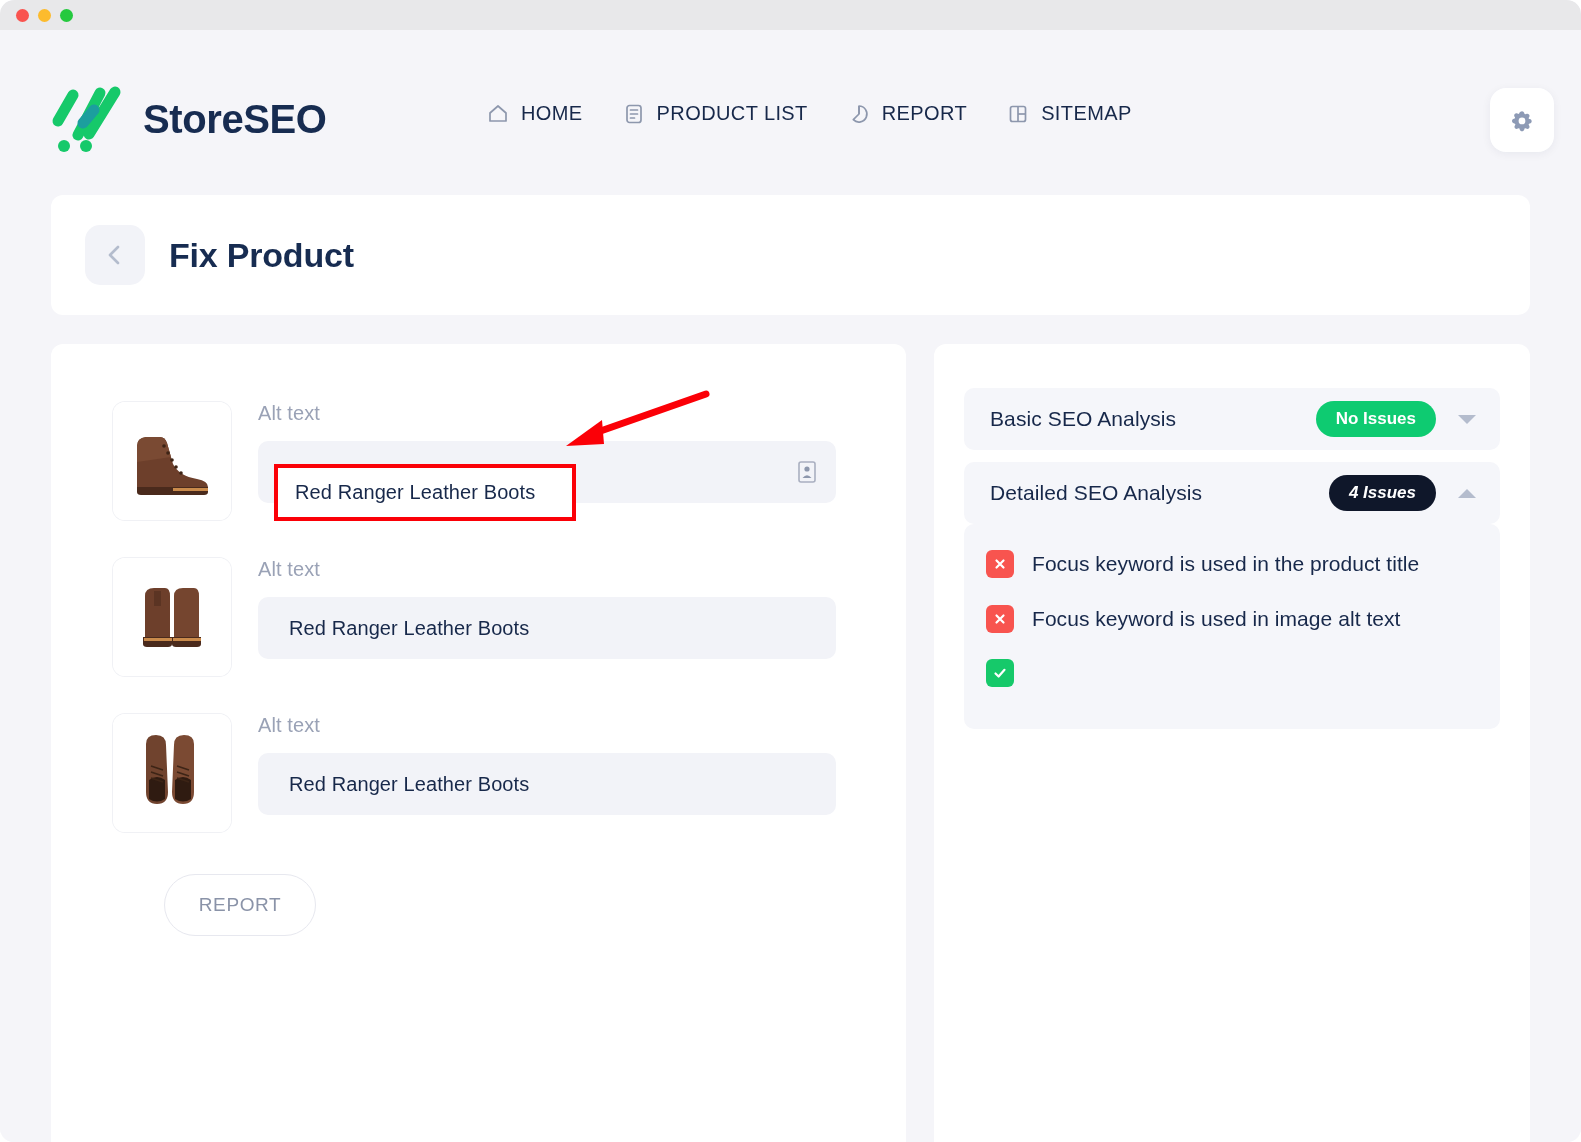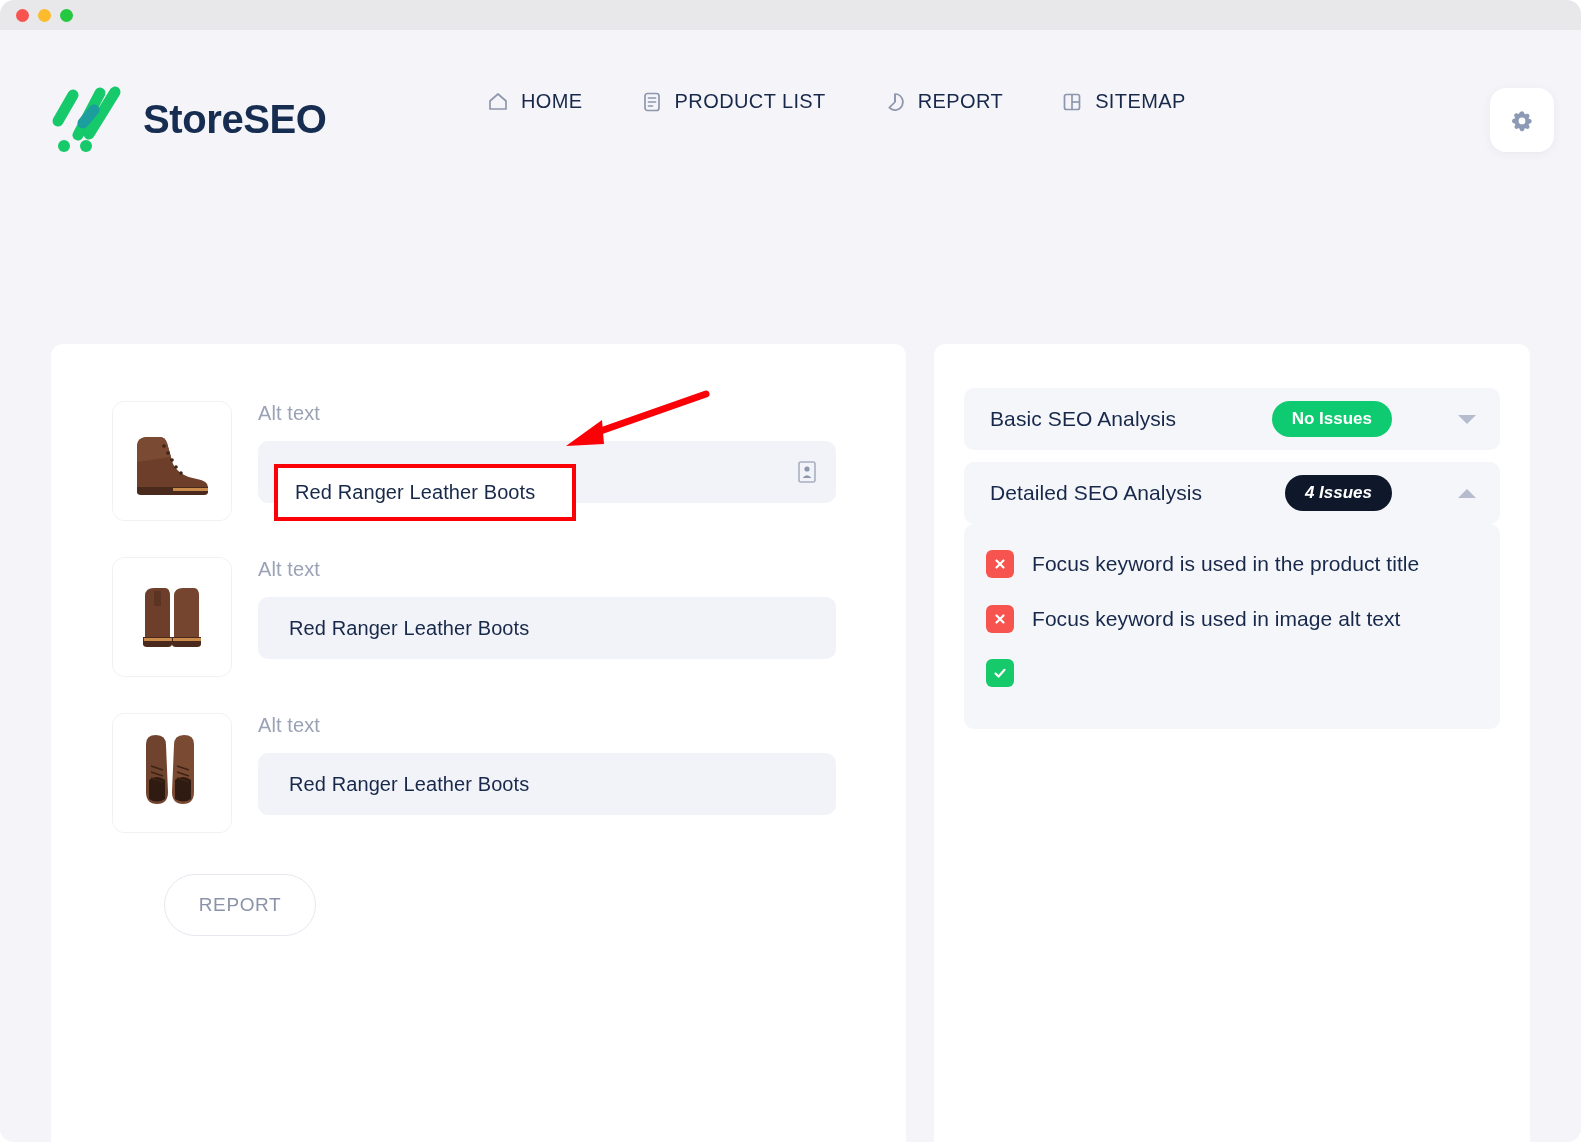--- a/index.html
+++ b/index.html
@@ -57,24 +57,24 @@
   .logo-mark { width: 84px; height: 84px; display: block; }
   .brand-name {
     font-size: 40px;
     font-weight: bold;
     color: #172c51;
     letter-spacing: -0.4px;
   }
 
   .mainnav {
     position: absolute;
-    left: 487px; top: 60px;
+    left: 487px; top: 72px;
     display: flex;
     align-items: flex-start;
-    gap: 58px;
+    gap: 40px;
   }
   .navitem {
     display: flex; align-items: center; gap: 12px;
     color: #17284a;
     font-size: 20px;
     letter-spacing: 0.4px;
     cursor: pointer;
     white-space: nowrap;
   }
   .navitem .nav-icon { width: 22px; height: 22px; display: block; flex: none; }
@@ -243,21 +243,20 @@
   .accordion { padding: 0 30px; }
   .acc-head {
     height: 62px;
     background: #f5f6fa;
     border-radius: 10px;
     display: flex;
     align-items: center;
     padding: 0 18px 0 26px;
     cursor: pointer;
     margin-bottom: 12px;
-    gap: 44px;
   }
   .acc-title {
     font-size: 21px;
     color: #17284a;
     flex: 1;
     letter-spacing: 0.1px;
   }
   .badge {
     height: 36px;
     padding: 0 20px;
@@ -402,20 +401,28 @@
       </nav>
 
       <div class="settings-btn">
         <svg width="28" height="28" viewBox="0 0 28 28">
           <path fill="#8d9ab5" d="M14 5.2c1.1 0 2 .9 2.3 1.9l.2.8 1 .4.7-.4c.9-.5 2.1-.3 2.8.5s.7 2 .1 2.8l-.5.7.4 1 .8.2c1.1.2 1.9 1.1 1.9 2.2s-.8 2-1.9 2.2l-.8.2-.4 1 .5.7c.6.8.6 2-.1 2.8s-1.9.9-2.8.4l-.7-.4-1 .4-.2.8c-.3 1-1.2 1.8-2.3 1.8s-2-.8-2.3-1.8l-.2-.8-1-.4-.7.4c-.9.5-2.1.4-2.8-.4s-.7-2-.1-2.8l.5-.7-.4-1-.8-.2C4.8 16.9 4 16 4 14.9s.8-2 1.9-2.2l.8-.2.4-1-.5-.7c-.6-.8-.6-2 .1-2.8s1.9-1 2.8-.5l.7.4 1-.4.2-.8C12 6.1 12.9 5.2 14 5.2z"></path>
           <circle cx="14" cy="14.9" r="3.4" fill="#ffffff"></circle>
         </svg>
       </div>
     </div>
 
+    <div class="page-header">
+      <div class="back-btn">
+        <svg width="26" height="26" viewBox="0 0 26 26">
+          <polyline points="16,5 8,13 16,21" fill="none" stroke="#b4bccd" stroke-width="2.6" stroke-linecap="round" stroke-linejoin="round"></polyline>
+        </svg>
+      </div>
+      <div class="page-title">Fix Product</div>
+    </div>
 
     <div class="left-panel">
 
       <div class="img-row">
         <div class="thumb">
           <svg viewBox="0 0 118 118">
             <rect width="118" height="118" fill="#ffffff"></rect>
             <path d="M24 82 L24 44 Q24 36 33 35 L47 35 Q52 35 54 41 L60 62 Q66 74 84 77 Q95 79 95 85 L95 88 L24 88 Z" fill="#6d3f2b"></path>
             <path d="M24 44 Q24 36 33 35 L47 35 Q52 35 54 41 L58 55 L24 60 Z" fill="#7a4a33"></path>
             <path d="M24 85 L95 85 L95 90 Q95 93 91 93 L28 93 Q24 93 24 90 Z" fill="#4a2a1c"></path>

